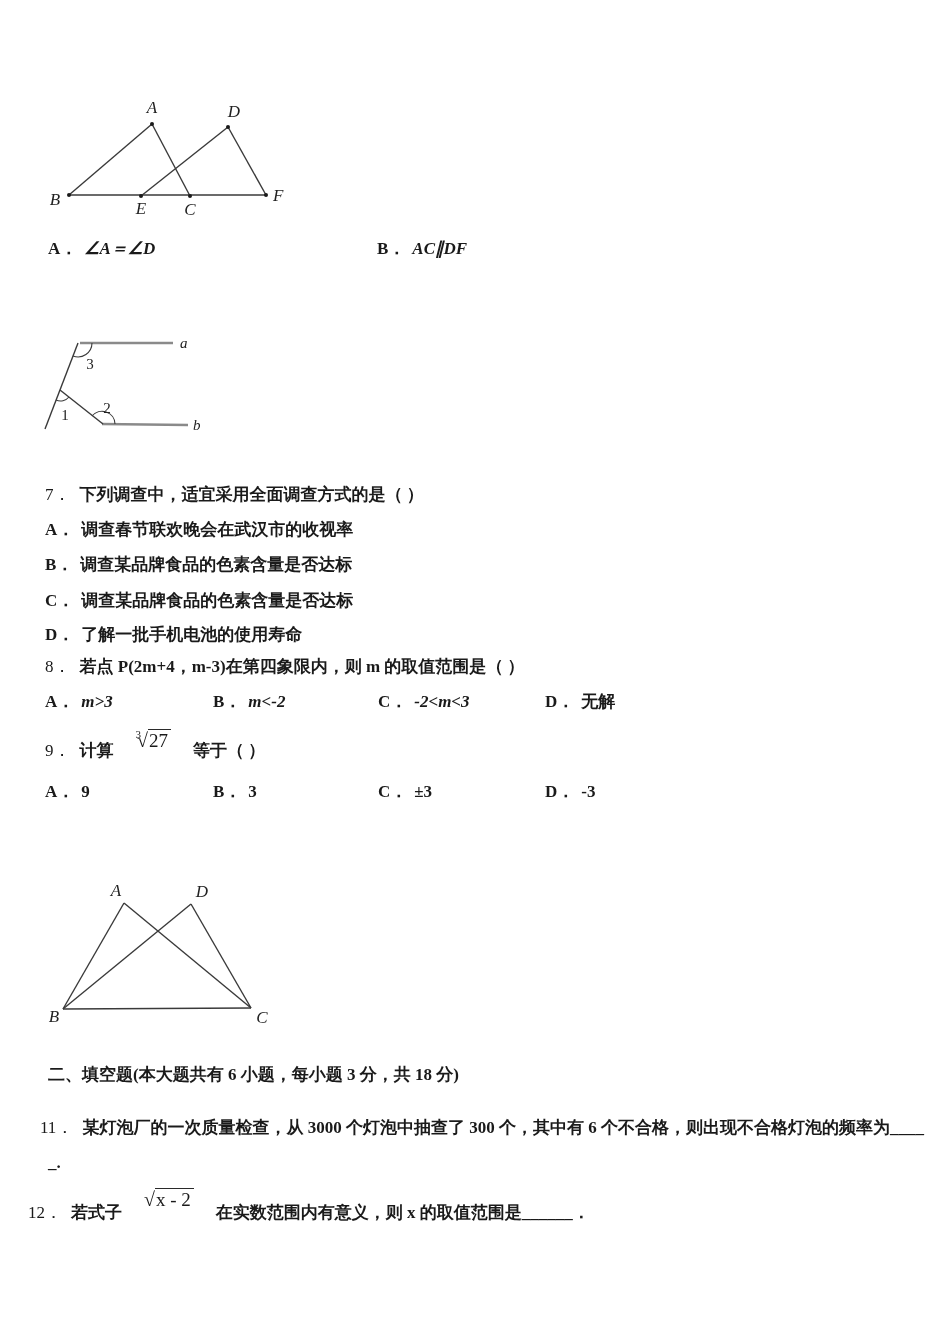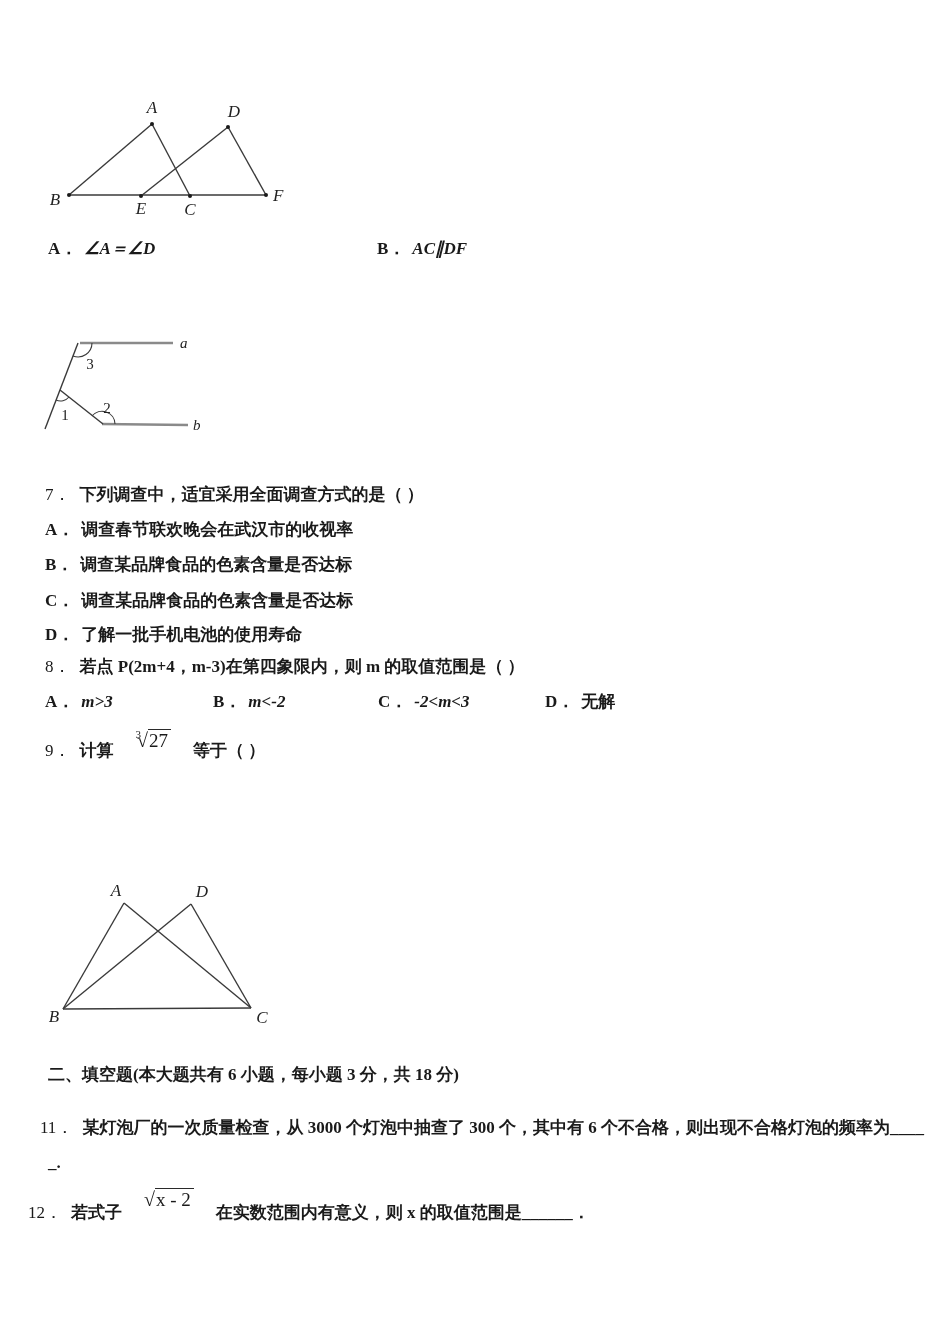--- a/index.html
+++ b/index.html
@@ -105,20 +105,26 @@
   <div class="optrow" style="top:690px">
     <span class="opt" style="left:45px"><span class="olabel">A．</span><span class="omath">m&gt;3</span><span class="otext cjk"></span></span>
     <span class="opt" style="left:213px"><span class="olabel">B．</span><span class="omath">m&lt;-2</span><span class="otext cjk"></span></span>
     <span class="opt" style="left:378px"><span class="olabel">C．</span><span class="omath">-2&lt;m&lt;3</span><span class="otext cjk"></span></span>
     <span class="opt" style="left:545px"><span class="olabel">D．</span><span class="omath"></span><span class="otext cjk">无解</span></span>
   </div>
 
   <div class="row" style="top:732px;left:45px">
     <span class="qnum">9．</span><span class="cjk">计算</span><span class="formula"><sup class="rad-idx">3</sup><span class="rad-sign">√</span><span class="radicand">27</span></span><span class="cjk">等于（ ）</span>
   </div>
+  <div class="optrow" style="top:780px">
+    <span class="opt" style="left:45px"><span class="olabel">A．</span><span class="otext">9</span></span>
+    <span class="opt" style="left:213px"><span class="olabel">B．</span><span class="otext">3</span></span>
+    <span class="opt" style="left:378px"><span class="olabel">C．</span><span class="otext">±3</span></span>
+    <span class="opt" style="left:545px"><span class="olabel">D．</span><span class="otext">-3</span></span>
+  </div>
 
 
   <svg class="fig" style="left:40px;top:880px" width="280" height="150" viewBox="0 0 280 150">
     <g class="flines">
       <line x1="23" y1="129" x2="84" y2="23"></line>
       <line x1="84" y1="23" x2="211" y2="128"></line>
       <line x1="23" y1="129" x2="151" y2="24"></line>
       <line x1="151" y1="24" x2="211" y2="128"></line>
       <line x1="23" y1="129" x2="211" y2="128"></line>
     </g>

